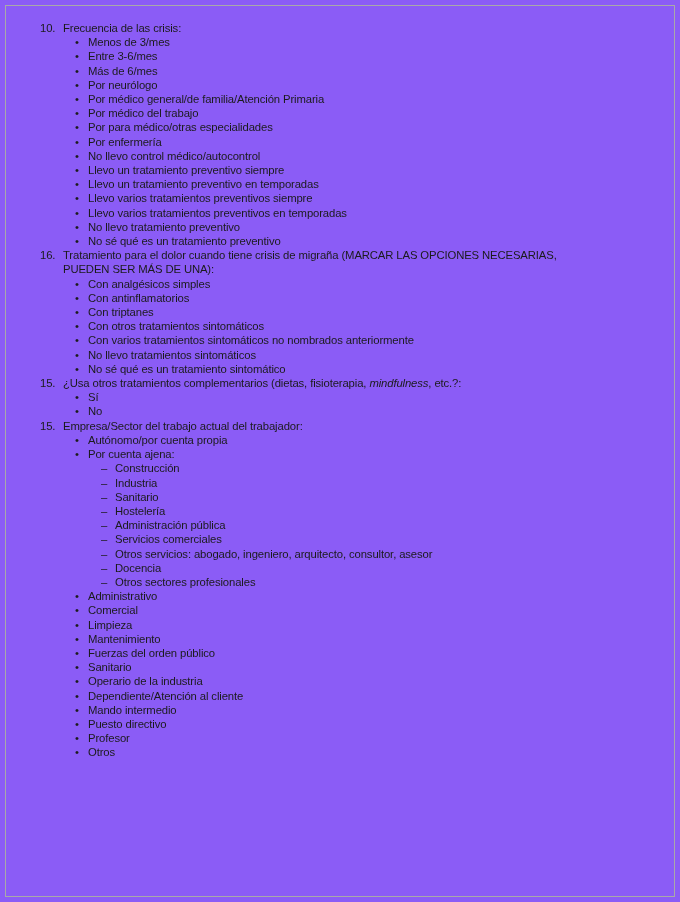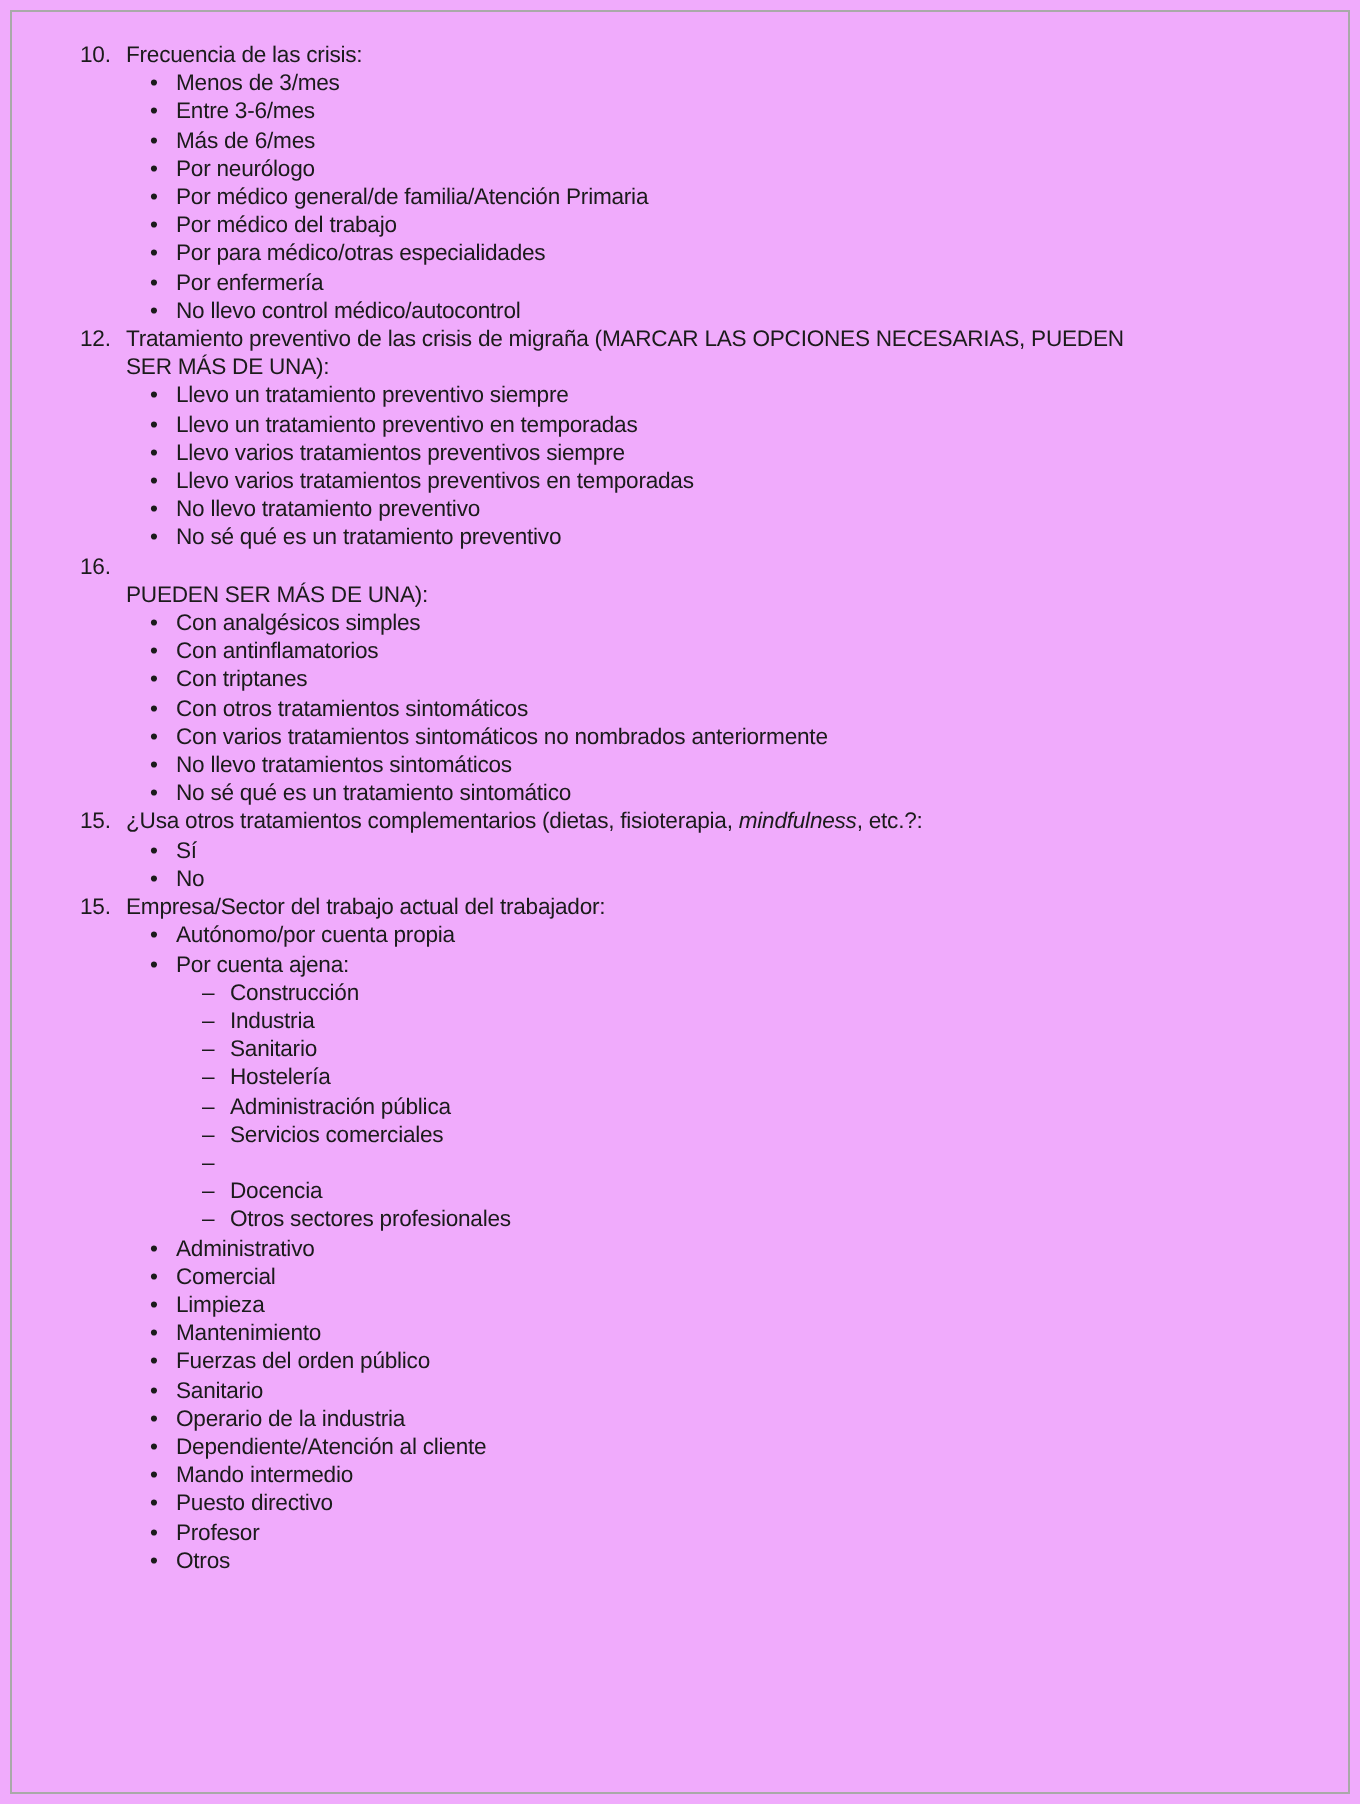--- a/index.html
+++ b/index.html
@@ -44,21 +44,21 @@
     font-weight: bold;
     font-size: 11.6px;
     line-height: 15px;
     letter-spacing: -0.05px;
     margin: 36px 0 16px 0;
   }
 </style>
 </head>
 <body>
 
-<div class="page" style="color: rgb(27, 27, 27); background: #f0abfc;">
+<div class="page" style="color: rgb(27, 27, 27); background: #8b5cf6;">
   <div class="frame" style="border-color: rgb(169, 169, 169);"></div>
   <div class="content">
 
     <div class="qlist" id="list-part1">
         <div class="q-item">
           <div class="q-row">
             <span class="q-num">10.</span>
             <span class="q-label">Frecuencia de las crisis:</span>
           </div>
           <div class="q-options">
@@ -98,24 +98,20 @@
               <span class="opt-marker">•</span>
               <span class="opt-body"><span>Por enfermería</span></span>
             </div>
             <div class="opt-row">
               <span class="opt-marker">•</span>
               <span class="opt-body"><span>No llevo control médico/autocontrol</span></span>
             </div>
           </div>
         </div>
         <div class="q-item">
-          <div class="q-row">
-            <span class="q-num">12.</span>
-            <span class="q-label"><span>Tratamiento preventivo de las crisis de migraña (MARCAR LAS OPCIONES NECESARIAS, PUEDEN</span><br><span>SER MÁS DE UNA):</span></span>
-          </div>
           <div class="q-options">
             <div class="opt-row">
               <span class="opt-marker">•</span>
               <span class="opt-body"><span>Llevo un tratamiento preventivo siempre</span></span>
             </div>
             <div class="opt-row">
               <span class="opt-marker">•</span>
               <span class="opt-body"><span>Llevo un tratamiento preventivo en temporadas</span></span>
             </div>
             <div class="opt-row">
@@ -132,21 +128,21 @@
             </div>
             <div class="opt-row">
               <span class="opt-marker">•</span>
               <span class="opt-body"><span>No sé qué es un tratamiento preventivo</span></span>
             </div>
           </div>
         </div>
         <div class="q-item">
           <div class="q-row">
             <span class="q-num">16.</span>
-            <span class="q-label"><br><span>PUEDEN SER MÁS DE UNA):</span></span>
+            <span class="q-label"><span>Tratamiento para el dolor cuando tiene crisis de migraña (MARCAR LAS OPCIONES NECESARIAS,</span><br><span>PUEDEN SER MÁS DE UNA):</span></span>
           </div>
           <div class="q-options">
             <div class="opt-row">
               <span class="opt-marker">•</span>
               <span class="opt-body"><span>Con analgésicos simples</span></span>
             </div>
             <div class="opt-row">
               <span class="opt-marker">•</span>
               <span class="opt-body"><span>Con antinflamatorios</span></span>
             </div>
@@ -224,20 +220,21 @@
                   <div class="sub-row">
                     <span class="sub-marker">–</span>
                     <span>Administración pública</span>
                   </div>
                   <div class="sub-row">
                     <span class="sub-marker">–</span>
                     <span>Servicios comerciales</span>
                   </div>
                   <div class="sub-row">
                     <span class="sub-marker">–</span>
+                    <span>Otros servicios: abogado, ingeniero, arquitecto, consultor, asesor</span>
                   </div>
                   <div class="sub-row">
                     <span class="sub-marker">–</span>
                     <span>Docencia</span>
                   </div>
                   <div class="sub-row">
                     <span class="sub-marker">–</span>
                     <span>Otros sectores profesionales</span>
                   </div>
                 </div></span>

